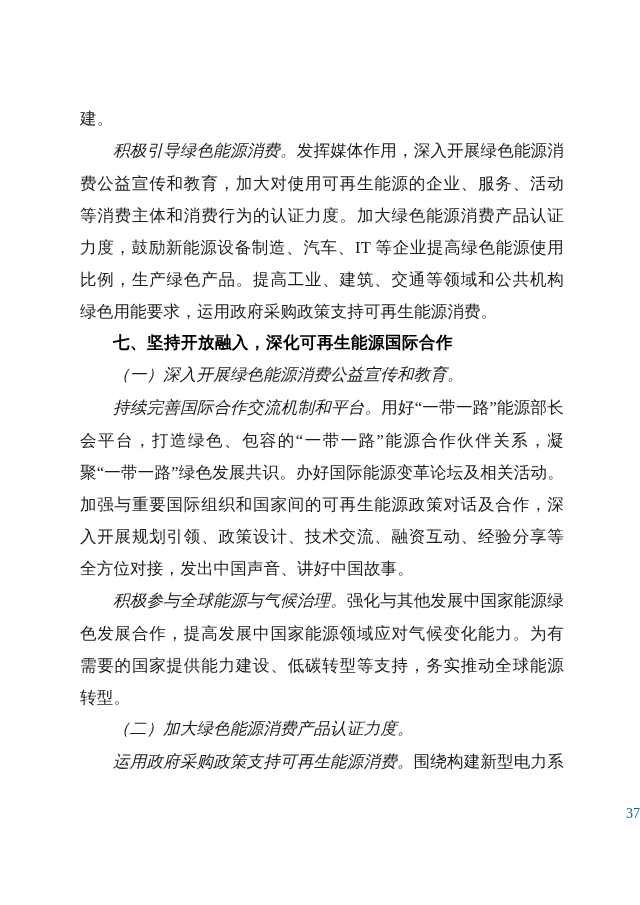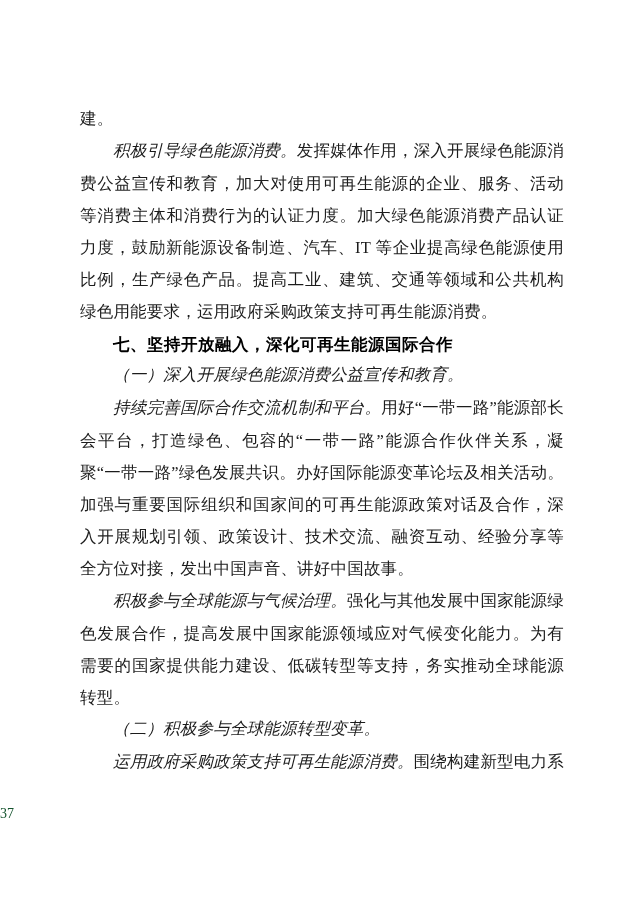--- a/index.html
+++ b/index.html
@@ -27,39 +27,39 @@
     letter-spacing: 0.2px;
   }
   .content p {
     margin: 0;
     text-indent: 2em;
   }
   .content p.noindent {
     text-indent: 0;
   }
   .heading {
-    font-family: Liberation Sans, sans-serif;
+    font-family: Liberation Mono, monospace;
     font-weight: 700;
     color: #000000;
     letter-spacing: 0.5px;
   }
   .kai {
     font-style: italic;
     font-family: Liberation Mono, monospace;
   }
   .page-number {
     position: absolute;
     left: 0;
     right: 0;
     top: 804px;
-    text-align: left;
+    text-align: right;
     font-family: "Liberation Serif", serif;
     font-size: 14px;
     line-height: 20px;
-    color: #14532d;
+    color: #0369a1;
   }
 </style>
 </head>
 <body>
 
 <div class="page">
   <div class="content">
 
     <p class="noindent"><span>建。</span></p>
 
@@ -67,20 +67,20 @@
 
     <p class="heading"><span>七、坚持开放融入，深化可再生能源国际合作</span></p>
 
 
     <p class="kai"><span>（一）深入开展绿色能源消费公益宣传和教育。</span></p>
 
     <p><span class="kai">持续完善国际合作交流机制和平台。</span><span>用好“一带一路”能源部长会平台，打造绿色、包容的“一带一路”能源合作伙伴关系，凝聚“一带一路”绿色发展共识。办好国际能源变革论坛及相关活动。加强与重要国际组织和国家间的可再生能源政策对话及合作，深入开展规划引领、政策设计、技术交流、融资互动、经验分享等全方位对接，发出中国声音、讲好中国故事。</span></p>
 
     <p><span class="kai">积极参与全球能源与气候治理。</span><span>强化与其他发展中国家能源绿色发展合作，提高发展中国家能源领域应对气候变化能力。为有需要的国家提供能力建设、低碳转型等支持，务实推动全球能源转型。</span></p>
 
-    <p class="kai"><span>（二）积极参与全球能源转型变革。</span></p>
+    <p class="kai"><span>（二）加大绿色能源消费产品认证力度。</span></p>
 
     <p><span class="kai">运用政府采购政策支持可再生能源消费。</span><span>围绕构建新型电力系</span></p>
 
   </div>
 
   <div class="page-number">37</div>
 </div>
 
 </body></html>

